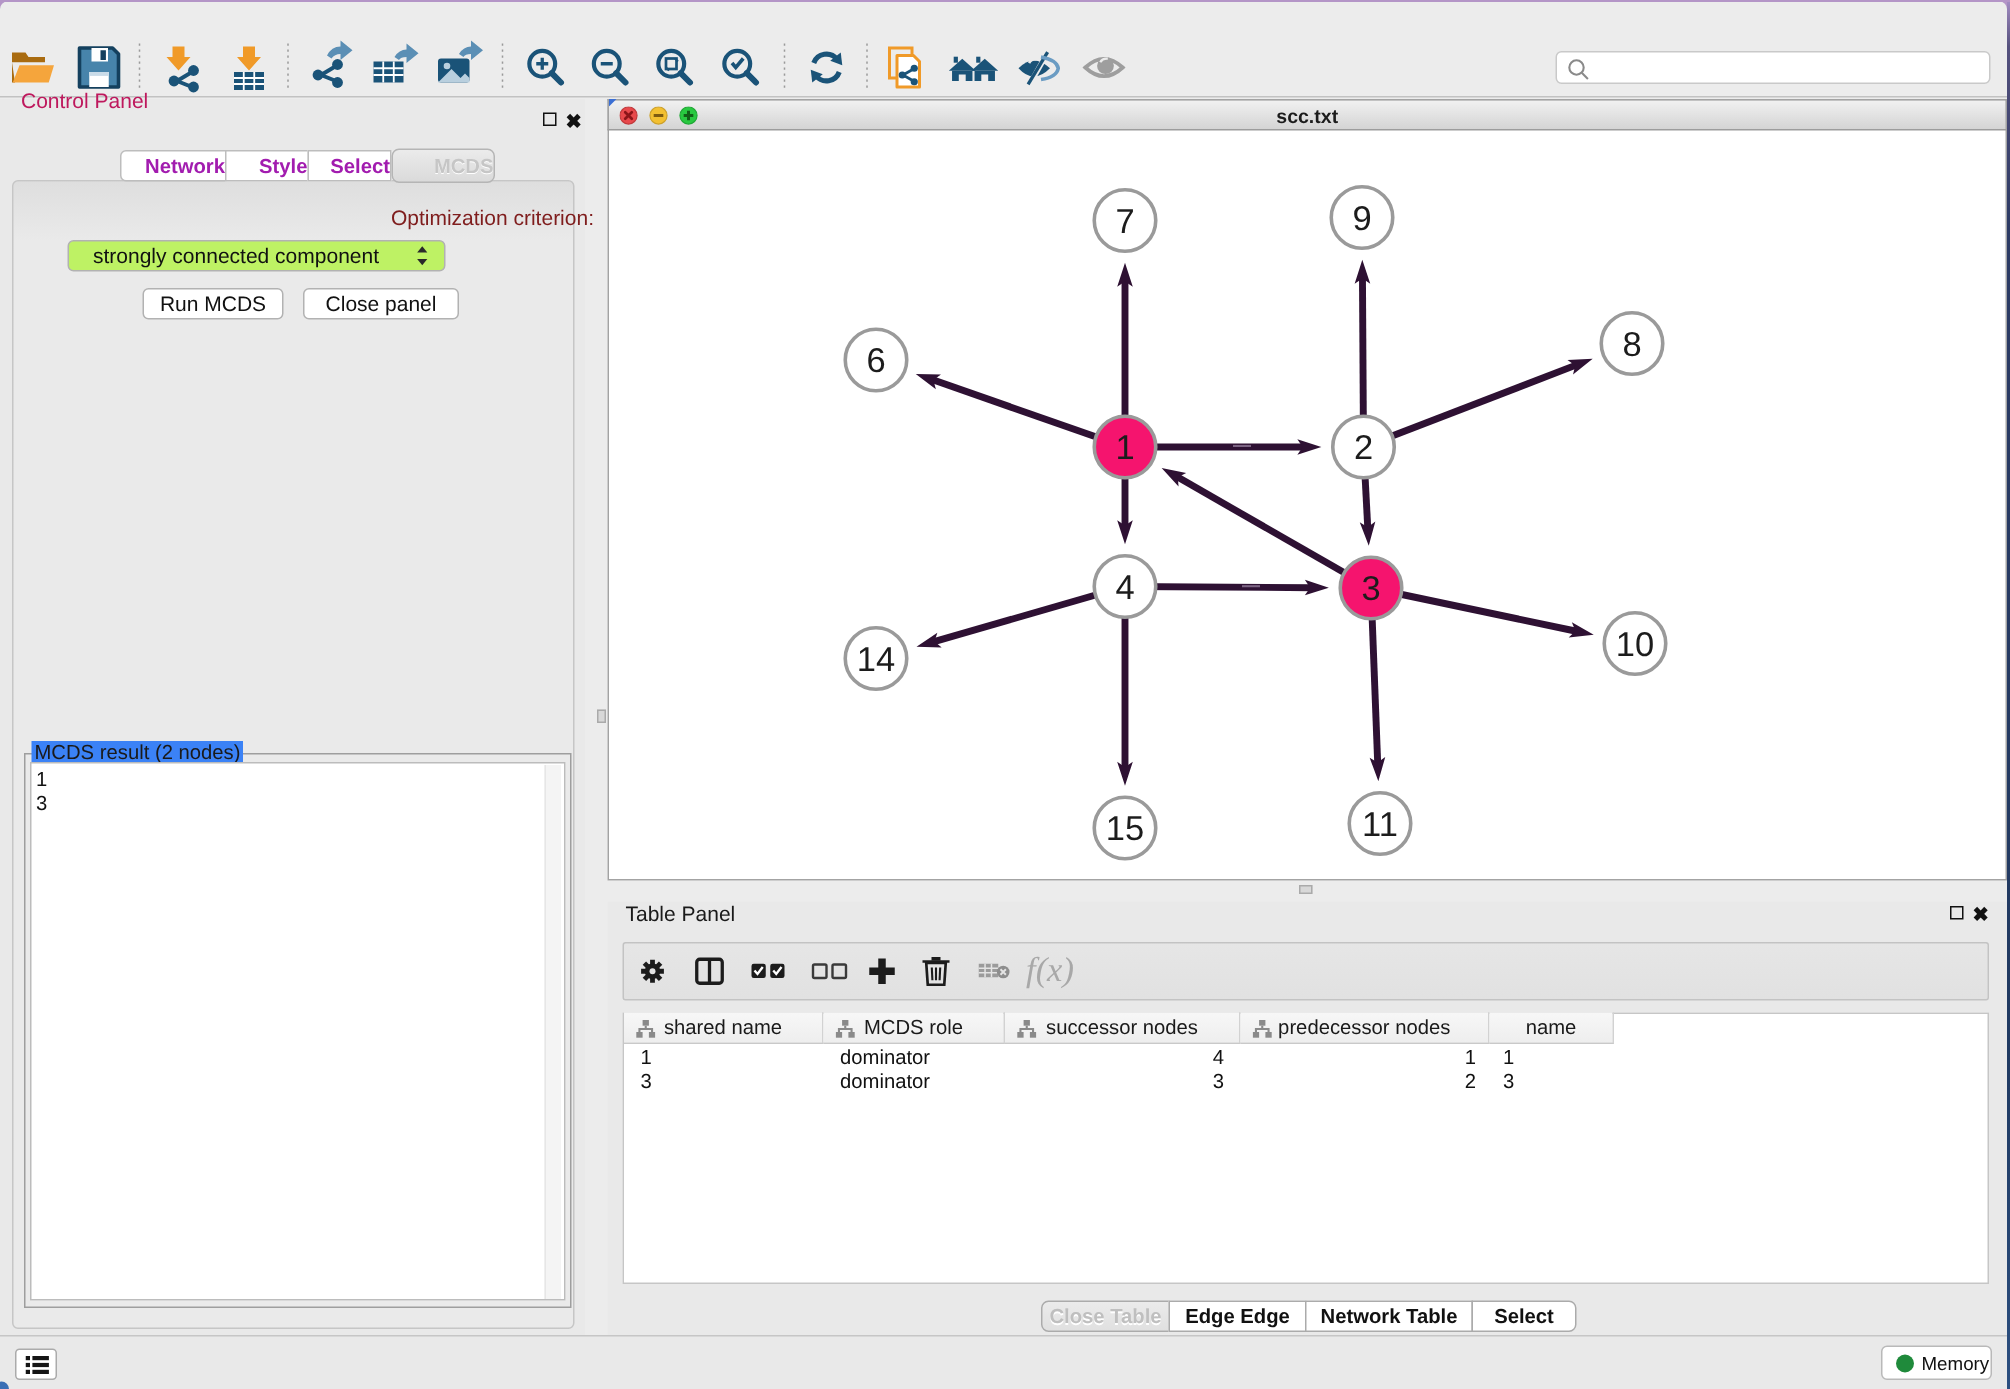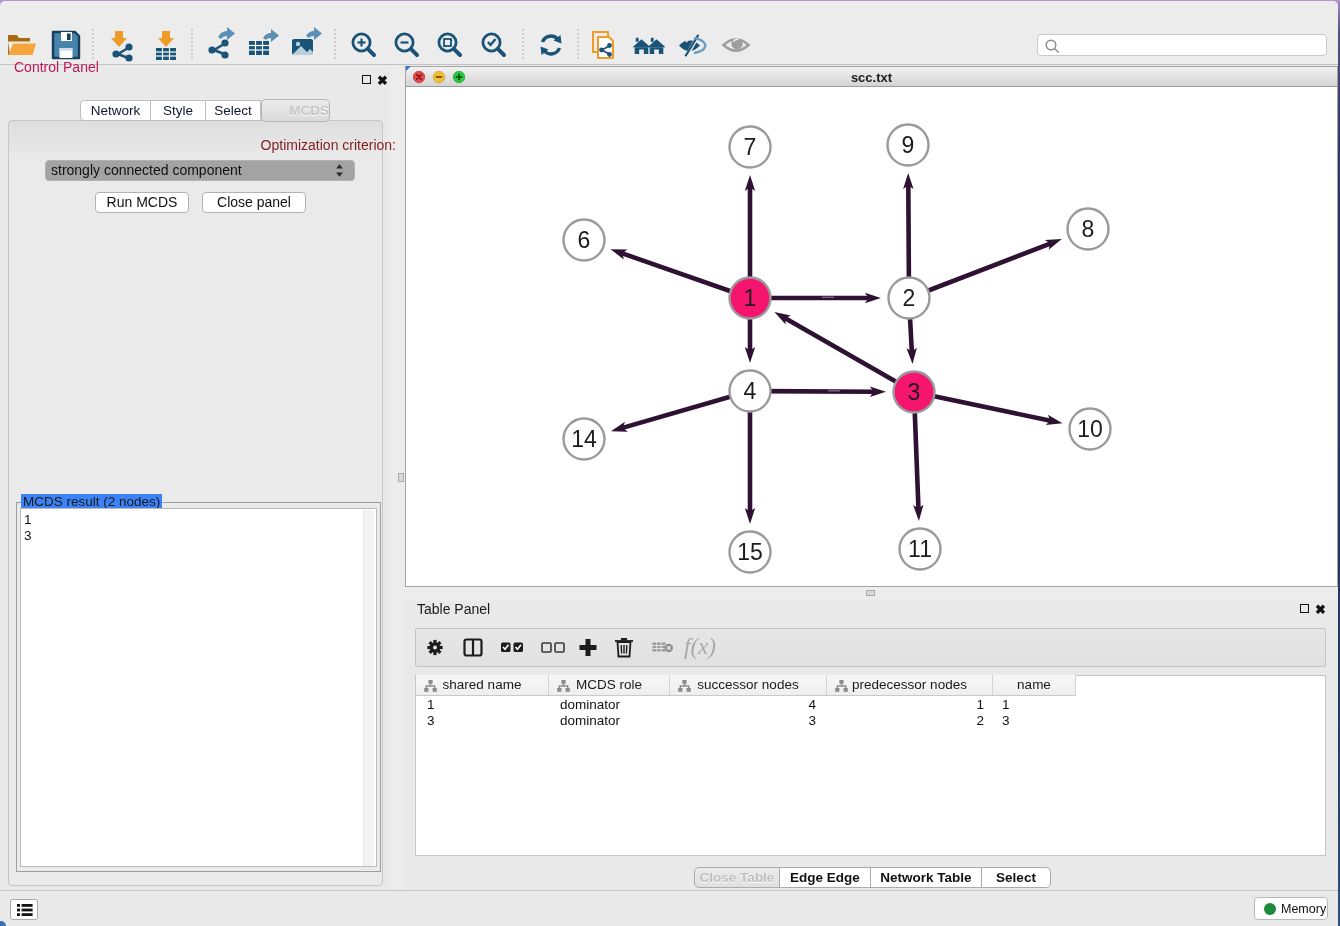--- a/index.html
+++ b/index.html
@@ -8,24 +8,24 @@
 #titlebar{position:absolute;left:0;top:0;width:1338px;height:23px;background:linear-gradient(#f8f8f8,#f3f3f3);border-radius:5px 5px 0 0;border-bottom:1px solid #d2d2d2;box-sizing:border-box}
 .tl{position:absolute;top:6.5px;width:12px;height:12px;border-radius:50%;background:#dcdcdc;border:1px solid #c6c6c6;box-sizing:border-box}
 #wtitle{position:absolute;top:4px;left:0;width:100%;text-align:center;font-size:13.5px;color:#9c9c9c}
 #toolbar{position:absolute;left:0;top:23px;width:1338px;height:41px;background:#ececec;border-bottom:1px solid #c2c2c2;box-sizing:border-box}
 #searchbox{position:absolute;left:1037px;top:33px;width:290px;height:22px;background:#fff;border:1px solid #c9c9c9;border-radius:4px;box-sizing:border-box}
 #cp{position:absolute;left:0;top:65px;width:390px;height:824px;background:#e9e9e9}
 #cp-title{position:absolute;left:14px;top:58px;font-size:14px;color:#be185d}
 .sqbtn{position:absolute;width:9px;height:9px;border:1.5px solid #111;box-sizing:border-box}
 .xbtn{position:absolute;font-size:13px;font-weight:bold;color:#111;line-height:11px}
 #cp-pane{position:absolute;left:8px;top:119px;width:375px;height:766px;border:1px solid #c6c6c6;border-radius:4px;background:linear-gradient(#dedede,#eaeaea 40px);box-sizing:border-box}
-.tabu{position:absolute;top:99px;height:21px;background:#fff;border:1px solid #bdbdbd;box-sizing:border-box;font-size:13.5px;font-weight:normal;color:#0f172a;text-align:center;line-height:20px}
+.tabu{position:absolute;top:99px;height:21px;background:#fff;border:1px solid #bdbdbd;box-sizing:border-box;font-size:13.5px;font-weight:bold;color:#a21caf;text-align:right;line-height:20px}
 .tabsel{position:absolute;background:linear-gradient(#ebebeb,#dadada);border:1px solid #b5b5b5;border-radius:5px;box-sizing:border-box;font-size:13.5px;font-weight:bold;color:#c6c6c6;text-shadow:0 1px 0 #fff;text-align:right}
 #optlabel{position:absolute;left:0;top:136px;width:396px;text-align:right;font-size:14px;color:#7f1d1d}
-#combo{position:absolute;left:45px;top:159px;width:310px;height:21px;background:#a3a3a3;border:1px solid #b2b2b2;border-radius:4px;box-sizing:border-box;font-size:14px;color:#111;line-height:19px;padding-left:5px}
+#combo{position:absolute;left:45px;top:159px;width:252px;height:21px;background:#bef264;border:1px solid #b2b2b2;border-radius:4px;box-sizing:border-box;font-size:14px;color:#111;line-height:19px;padding-left:16px}
 .btn{position:absolute;background:#fff;border:1px solid #b2b2b2;border-radius:4px;box-sizing:border-box;font-size:14px;color:#111;text-align:center}
 #fieldset{position:absolute;left:16px;top:501px;width:365px;height:370px;border:1px solid #9e9e9e;box-sizing:border-box}
 #fslegend{position:absolute;left:21px;top:493px;background:#3b82f6;font-size:13.5px;color:#1a1a1a;padding:0 2px}
 #fstext{position:absolute;left:20px;top:507px;width:357px;height:359px;background:#fff;border:1px solid #bcbcbc;box-sizing:border-box;font-size:13.5px;color:#111;line-height:16px}
 #fssb{position:absolute;right:2px;top:1px;width:10px;height:356px;background:#f4f4f4;border-left:1px solid #e6e6e6}
 #netwin{position:absolute;left:405px;top:65px;width:933px;height:521px;background:#fff;border:1px solid #a3a3a3;box-sizing:border-box}
 #nettb{position:absolute;left:405px;top:65px;width:933px;height:21px;background:linear-gradient(#f1f1f1,#d4d4d4);border:1px solid #a3a3a3;border-bottom:1px solid #9c9c9c;box-sizing:border-box}
 #nettitle{position:absolute;left:405px;top:69px;width:933px;text-align:center;font-size:13px;font-weight:600;color:#1c1c1c}
 #tp{position:absolute;left:405px;top:600px;width:933px;height:289px;background:#e9e9e9}
 #tp-title{position:absolute;left:417px;top:600px;font-size:14px;color:#1a1a1a}

